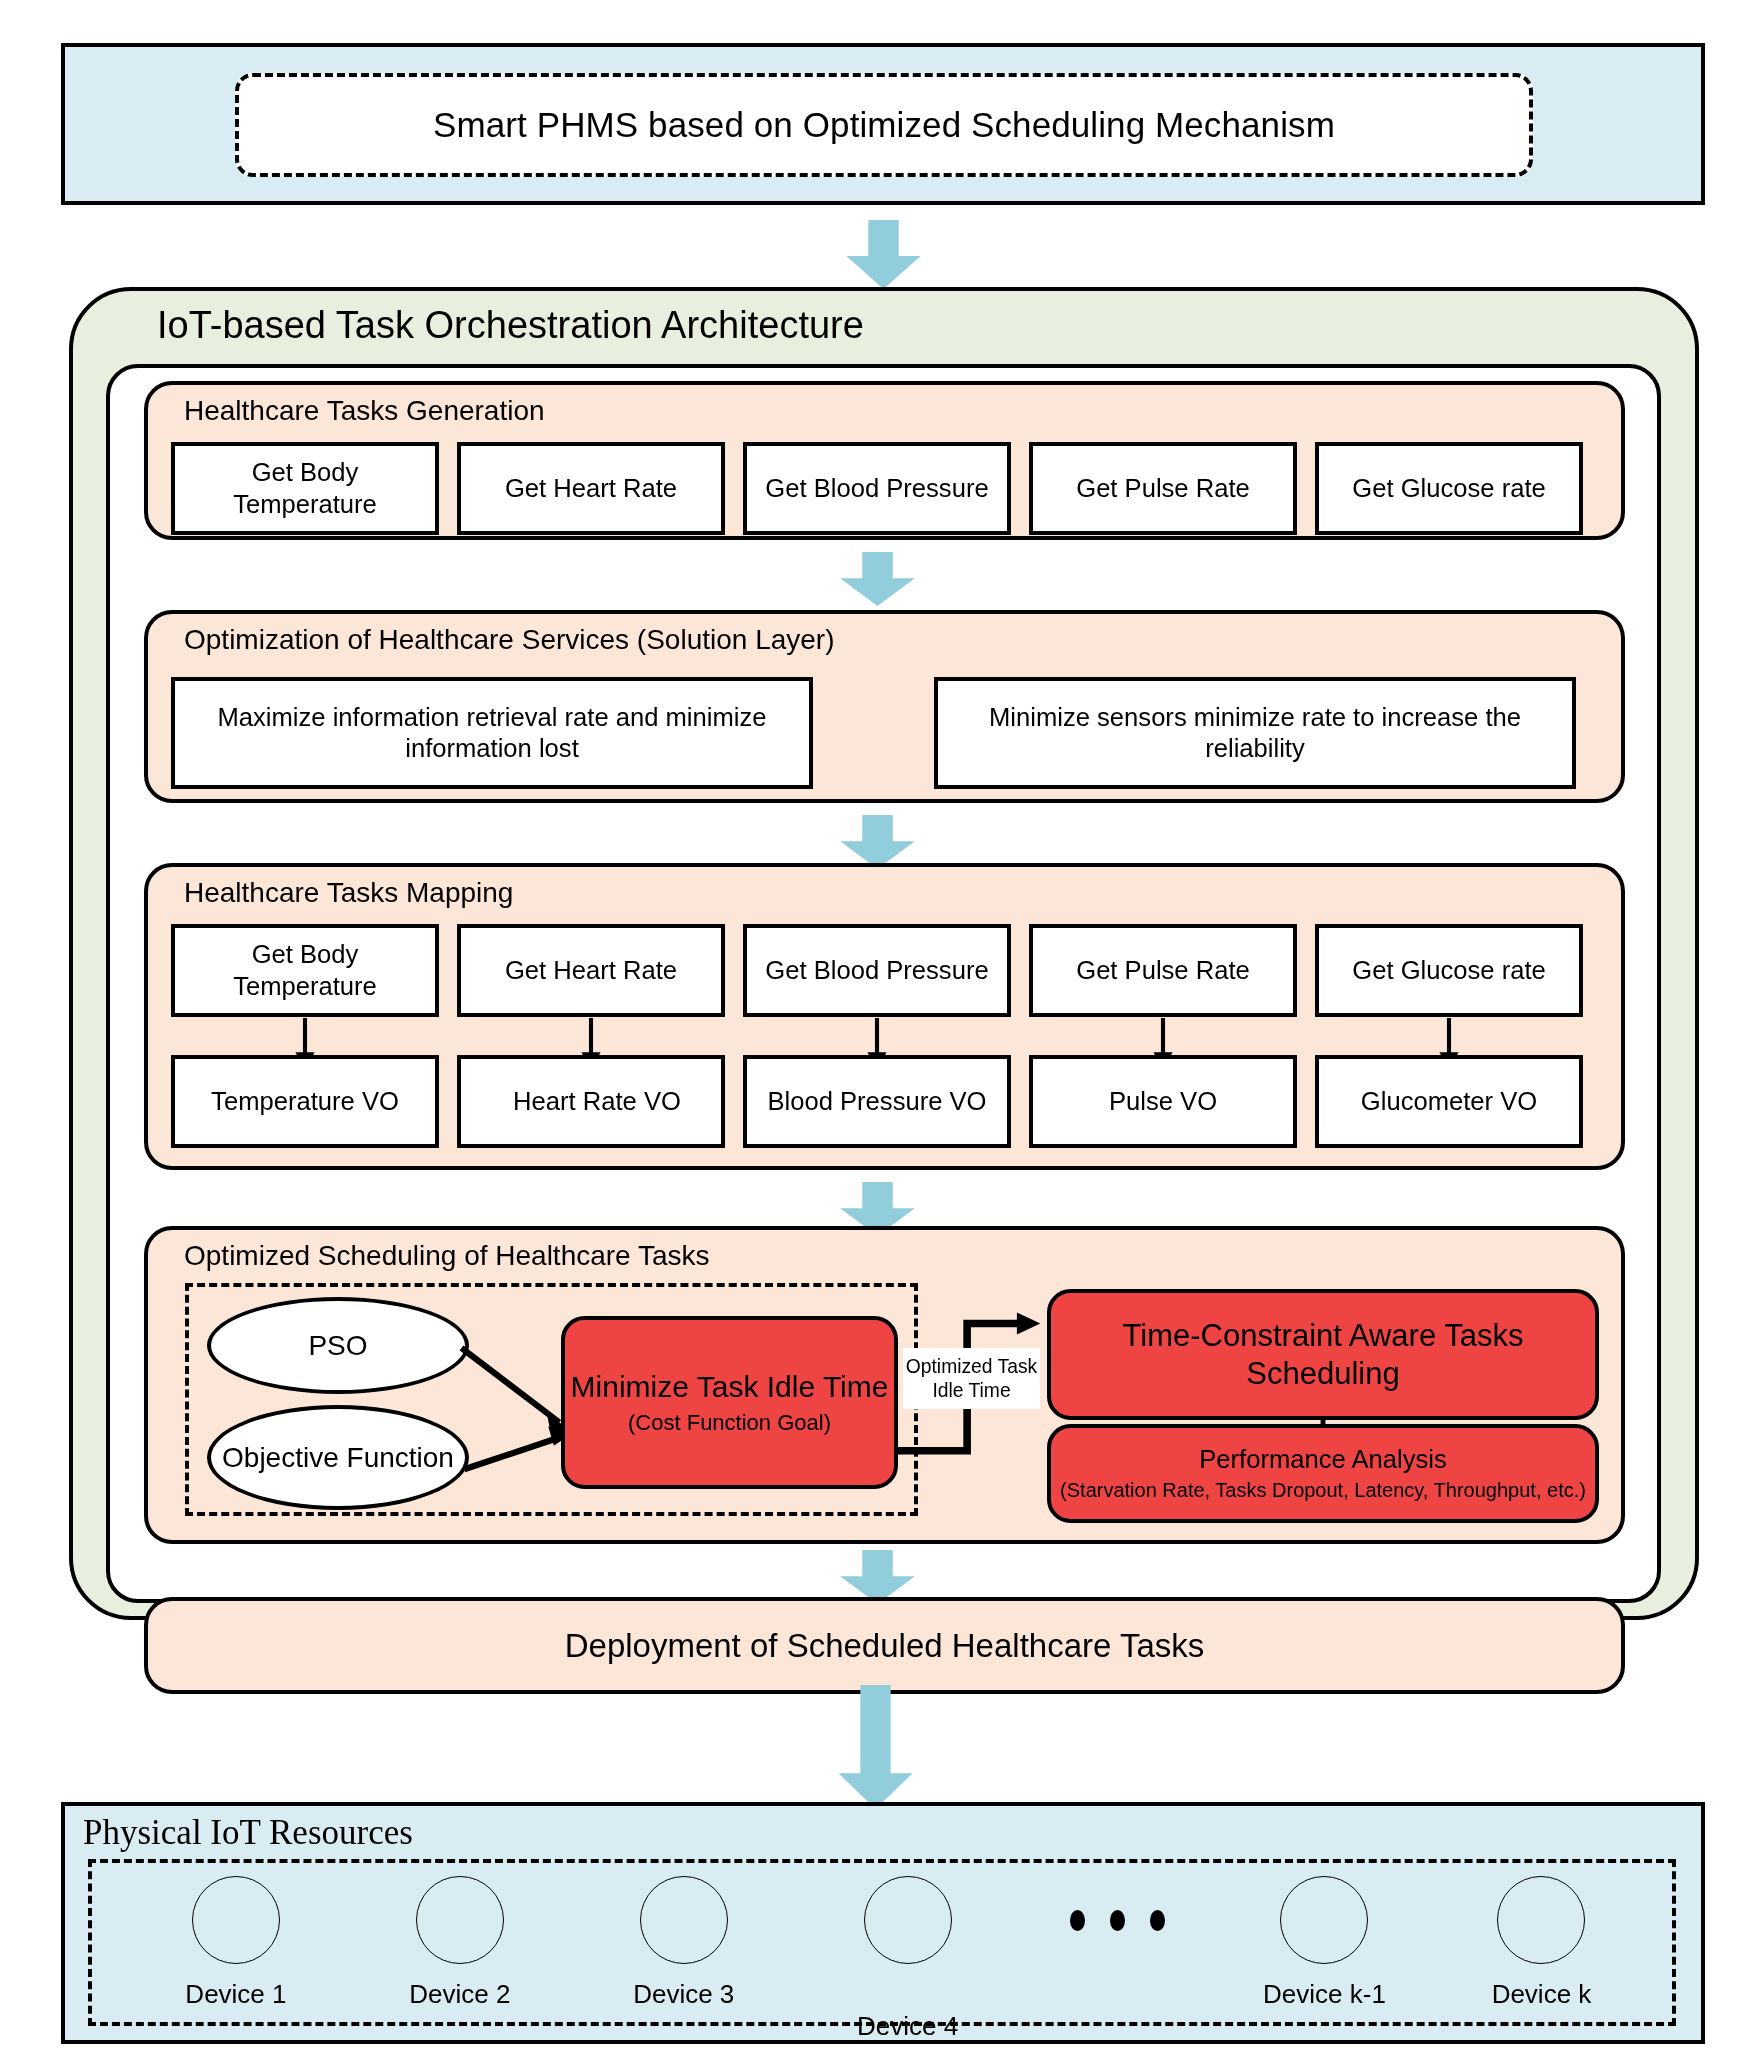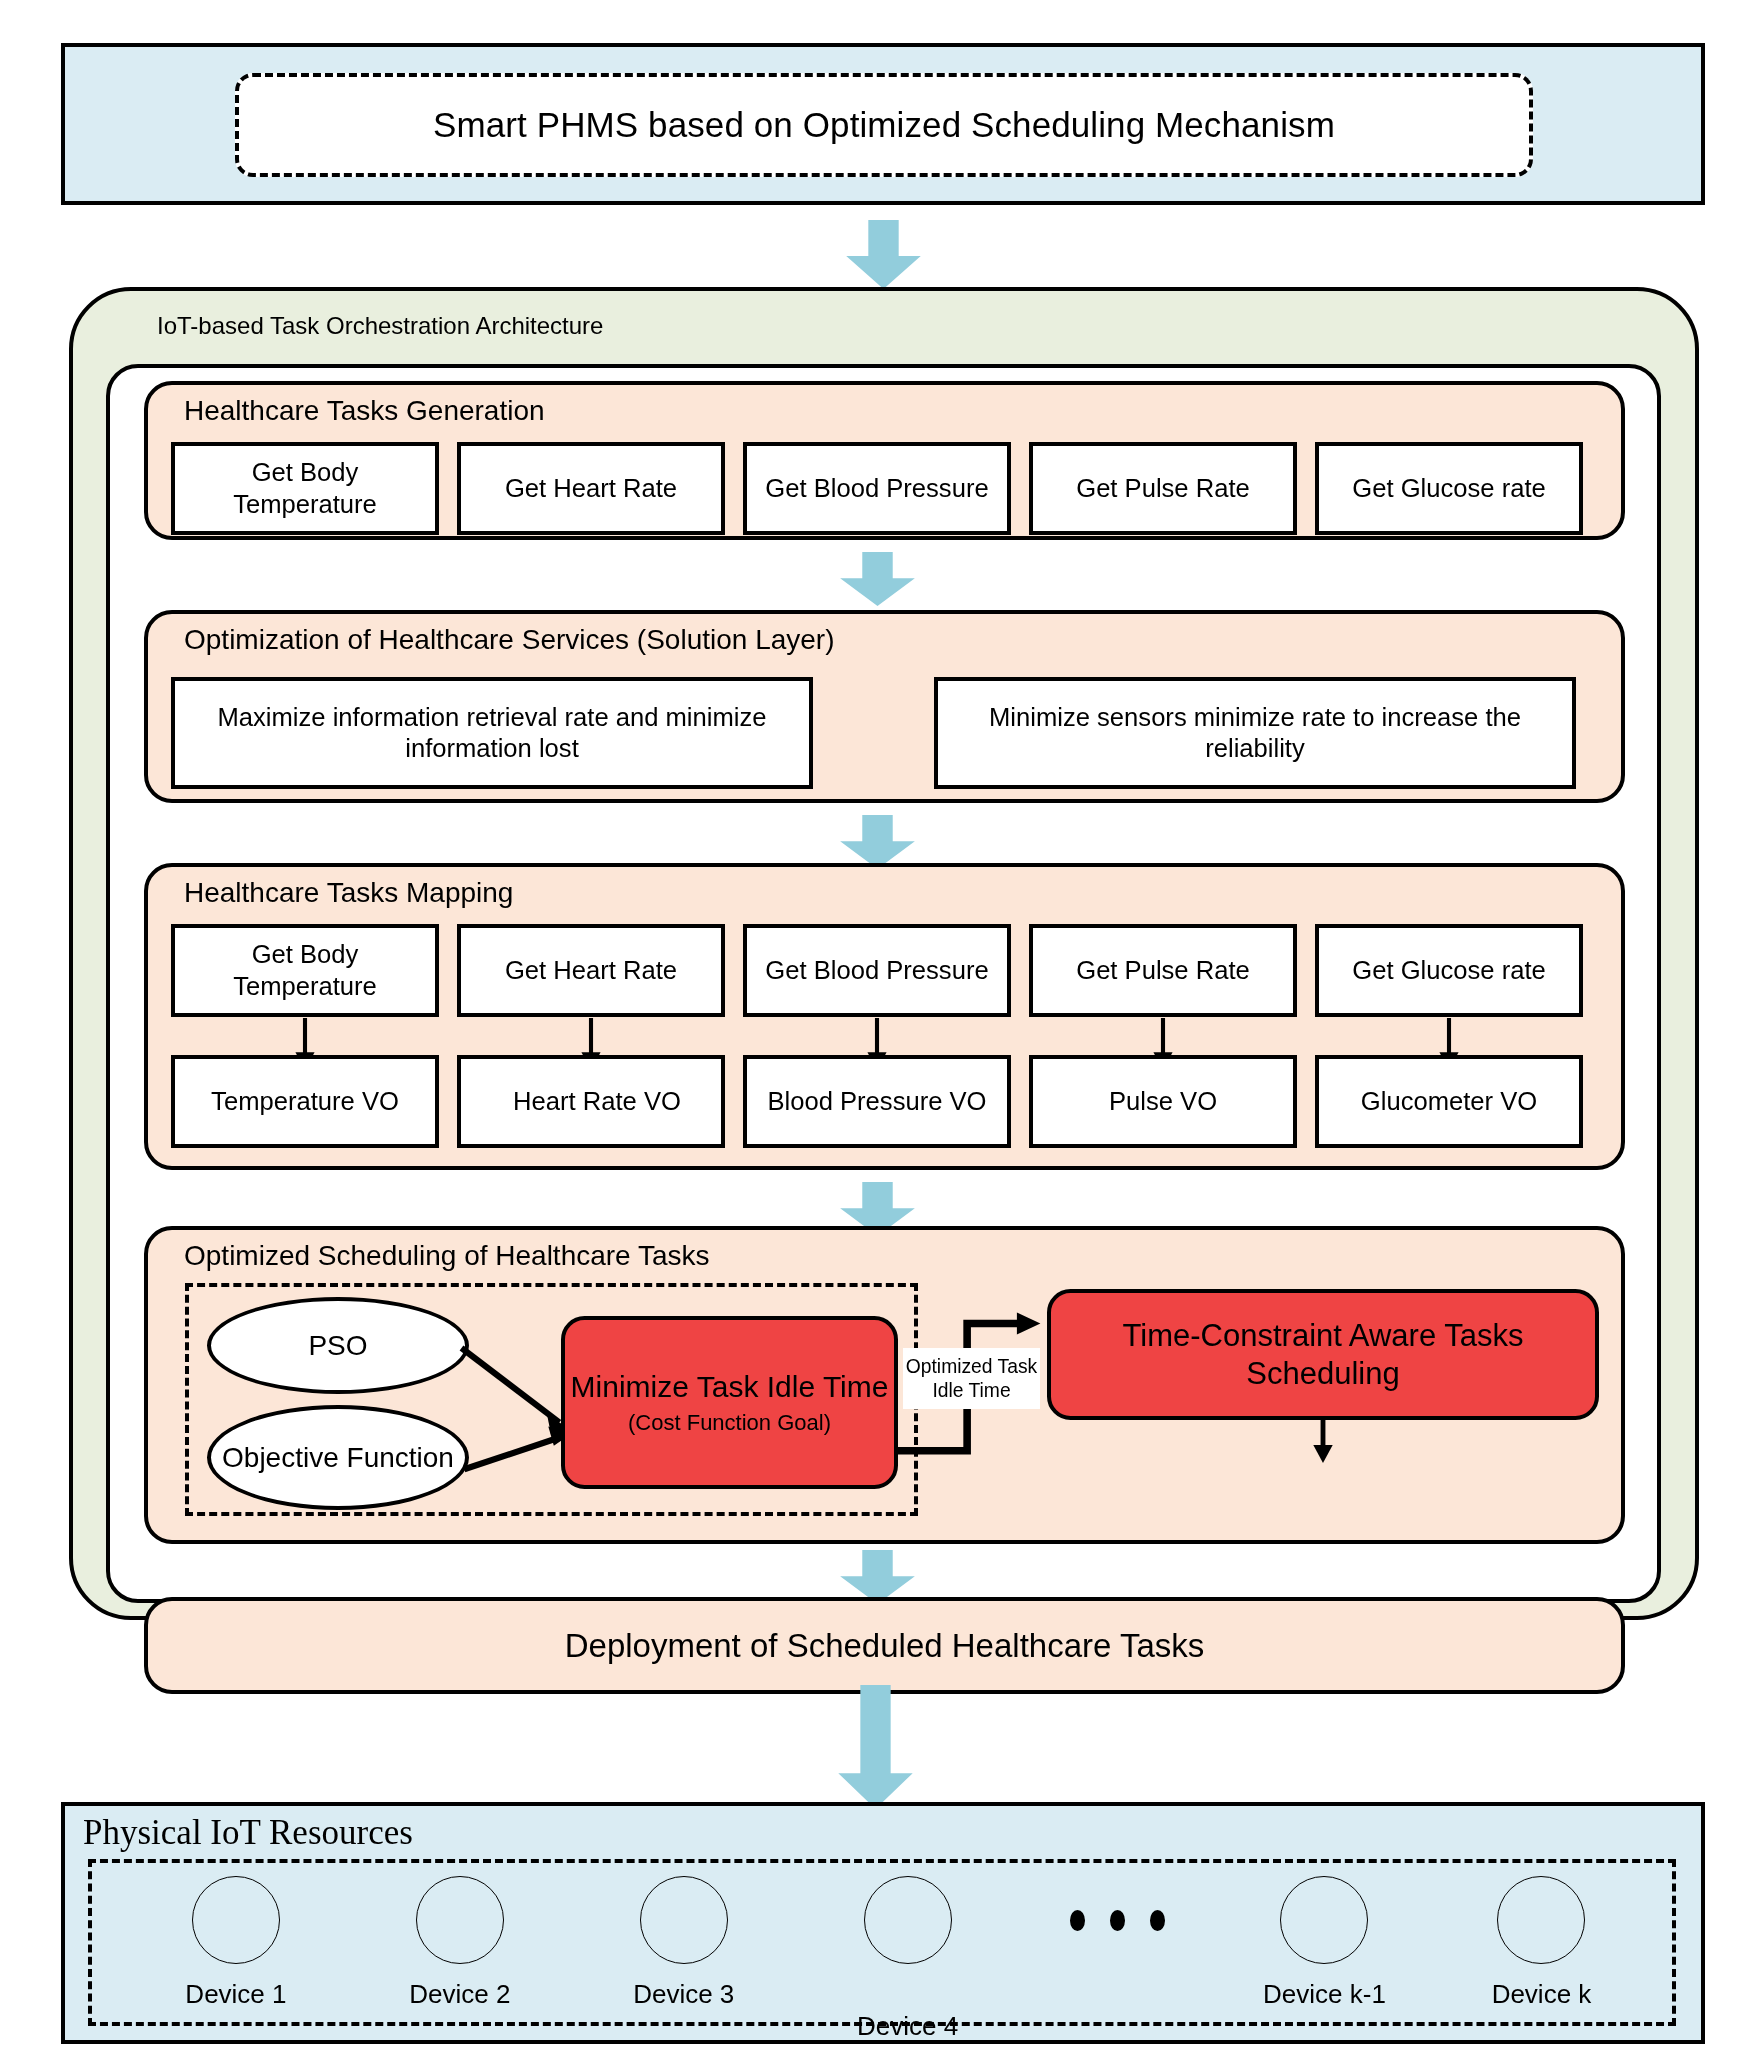--- a/index.html
+++ b/index.html
@@ -42,21 +42,21 @@
 
   
   .greenbox{
     left:69px; top:287px; width:1630px; height:1333px;
     background:#E9EFDE;
     border:4.8px solid #000;
     border-radius:62px;
   }
   .green-title{
     left:157px; top:304px; width:1105px; height:43px;
-    font-size:24px;
+    font-size:38px;
     display:flex;align-items:center;
   }
 
   
   .whitebox{
     left:106px; top:364px; width:1555px; height:1239px;
     background:#ffffff;
     border:4.8px solid #000;
     border-radius:32px;
   }
@@ -339,20 +339,24 @@
     <span style="font-size:31px;line-height:1.22;padding:0 14px;">Time-Constraint Aware Tasks Scheduling</span>
   </div>
 
   <div class="abs thinarrow" style="left:1309px; top:1420px;">
     <svg width="28" height="43" viewBox="0 0 40 62" aria-hidden="true">
         <path d="M20,0 L20,44" stroke="#000" stroke-width="7" fill="none"></path>
         <polygon points="20,62 6,36 34,36" fill="#000"></polygon>
       </svg>
   </div>
 
+  <div class="abs rbox ctr" style="left:1047px; top:1424px; width:552px; height:99px;">
+    <span style="font-size:25.6px;">Performance Analysis</span>
+    <span style="font-size:20px;margin-top:4.1px;padding:0 7px;">(Starvation Rate, Tasks Dropout, Latency, Throughput, etc.)</span>
+  </div>
 
   <div class="abs bigarrow" style="left:836px; top:1550px;">
     <svg width="83" height="54" viewBox="0 0 120 78" aria-hidden="true">
       <polygon points="38,0 82,0 82,38 114,38 60,78 6,38 38,38" fill="#92CDDC"></polygon>
     </svg>
   </div>
 
   <div class="abs deploy ctr" style="left:144px; top:1597px; width:1481px; height:97px;">
     <span>Deployment of Scheduled Healthcare Tasks</span>
   </div>

